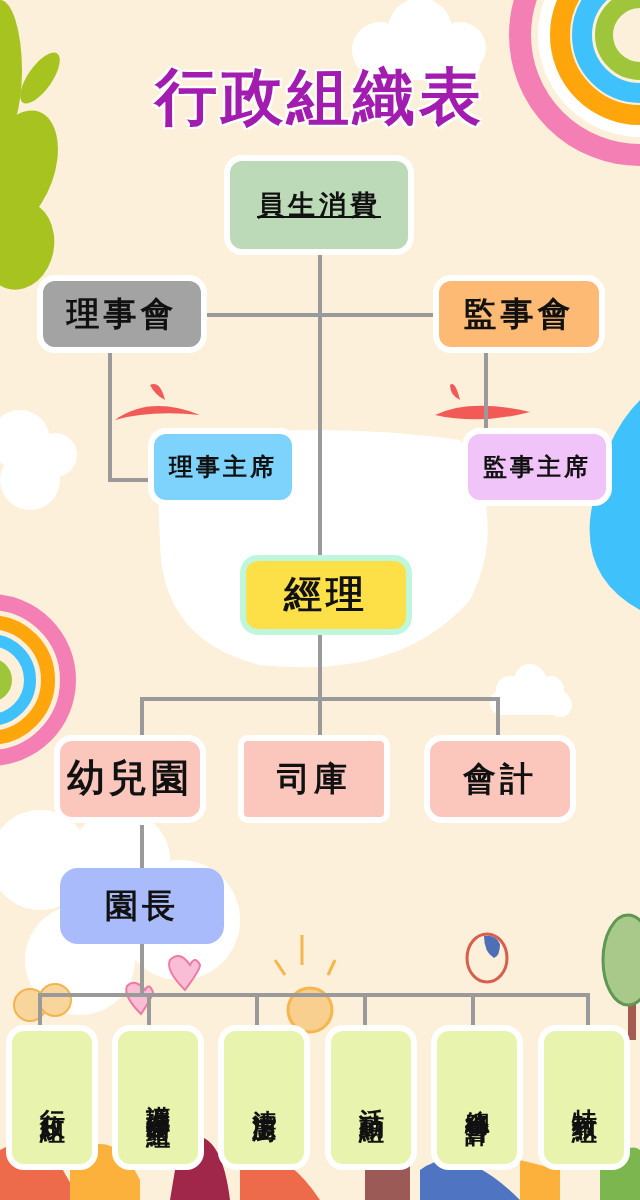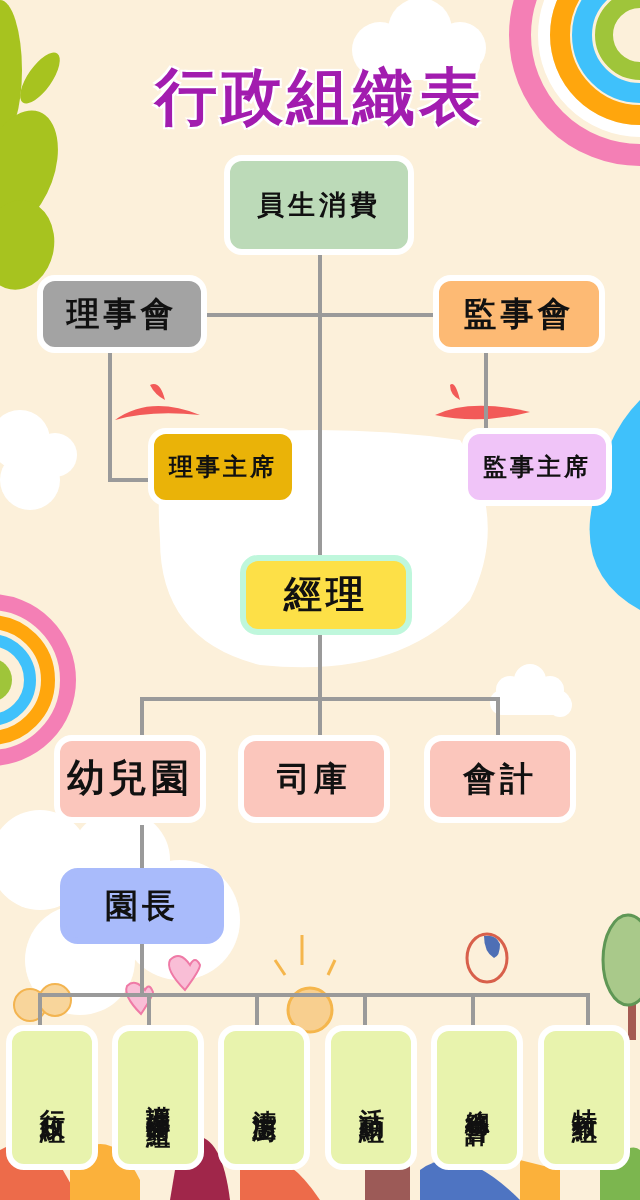--- a/index.html
+++ b/index.html
@@ -162,48 +162,48 @@
   <div class="line" style="left:140px;top:940px;width:4px;height:55px;"></div>
   <div class="line" style="left:38px;top:993px;width:552px;height:4px;"></div>
   <div class="line" style="left:38px;top:993px;width:4px;height:35px;"></div>
   <div class="line" style="left:147px;top:993px;width:4px;height:35px;"></div>
   <div class="line" style="left:255px;top:993px;width:4px;height:35px;"></div>
   <div class="line" style="left:363px;top:993px;width:4px;height:35px;"></div>
   <div class="line" style="left:471px;top:993px;width:4px;height:35px;"></div>
   <div class="line" style="left:586px;top:993px;width:4px;height:35px;"></div>
 </div>
 
-<div class="node" style="left:224px;top:155px;width:190px;height:100px;background:#bcdab8;font-size:27px;flex-direction:row;">
+<div class="node" style="left:224px;top:155px;width:190px;height:100px;background:#bcdab8;font-size:27px;flex-direction:row;text-decoration:underline;">
   <span>員生消費</span>
 </div>
 
 <div class="node" style="left:37px;top:275px;width:170px;height:78px;background:#a3a3a3;font-size:33px;">
   <span>理事會</span>
 </div>
 
 <div class="node" style="left:433px;top:275px;width:172px;height:78px;background:#fdba74;font-size:33px;">
   <span>監事會</span>
 </div>
 
-<div class="node" style="left:148px;top:428px;width:150px;height:78px;background:#eab308;font-size:24px;letter-spacing:3px;">
+<div class="node" style="left:148px;top:428px;width:150px;height:78px;background:#7dd3fc;font-size:24px;letter-spacing:3px;">
   <span>理事主席</span>
 </div>
 
 <div class="node" style="left:462px;top:428px;width:150px;height:78px;background:#f0c4f8;font-size:24px;letter-spacing:3px;">
   <span>監事主席</span>
 </div>
 
 <div class="node" style="left:240px;top:555px;width:172px;height:80px;background:#fde047;border-color:#bff7dc;font-size:38px;">
   <span>經理</span>
 </div>
 
 <div class="node" style="left:54px;top:735px;width:152px;height:88px;background:#fbc6bc;font-size:38px;">
   <span>幼兒園</span>
 </div>
-<div class="node" style="left:238px;top:735px;width:152px;height:88px;background:#fbc6bc;font-size:33px;">
+<div class="node" style="left:238px;top:735px;width:152px;height:88px;background:#fbc6bc;font-size:33px;border-radius:10px;">
   <span>司庫</span>
 </div>
 <div class="node" style="left:424px;top:735px;width:152px;height:88px;background:#fbc6bc;font-size:33px;">
   <span>會計</span>
 </div>
 
 <div class="node" style="left:60px;top:868px;width:164px;height:76px;background:#a9bbfb;border-color:#a9bbfb;font-size:33px;align-items:center;">
   <span>園長</span>
 </div>
 

